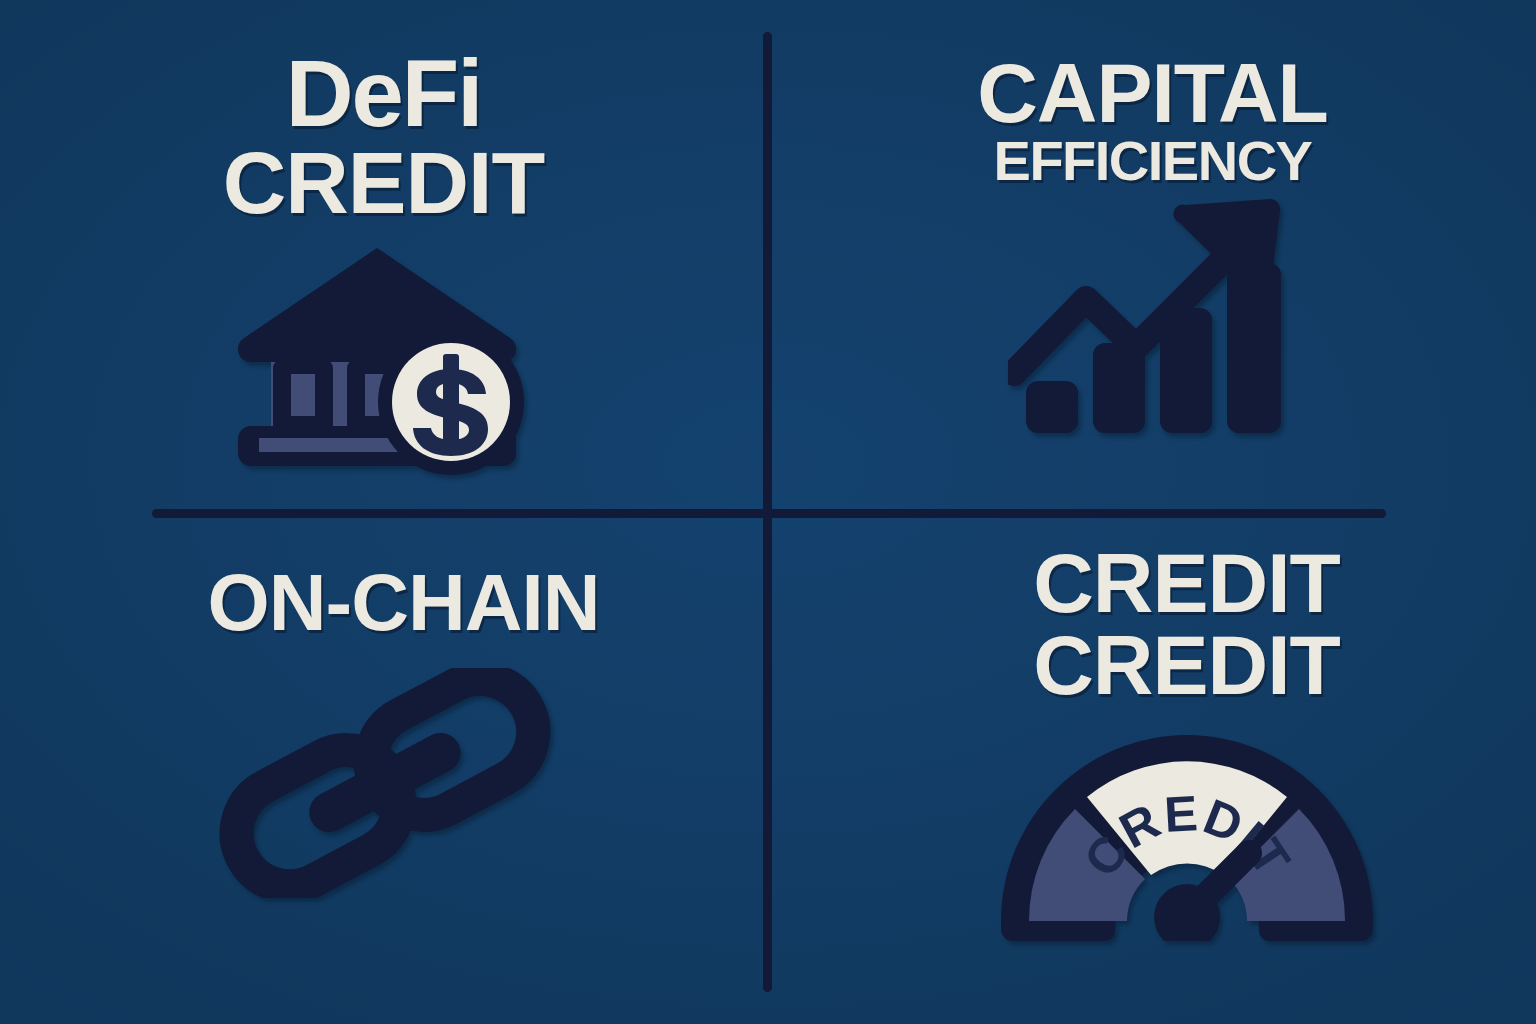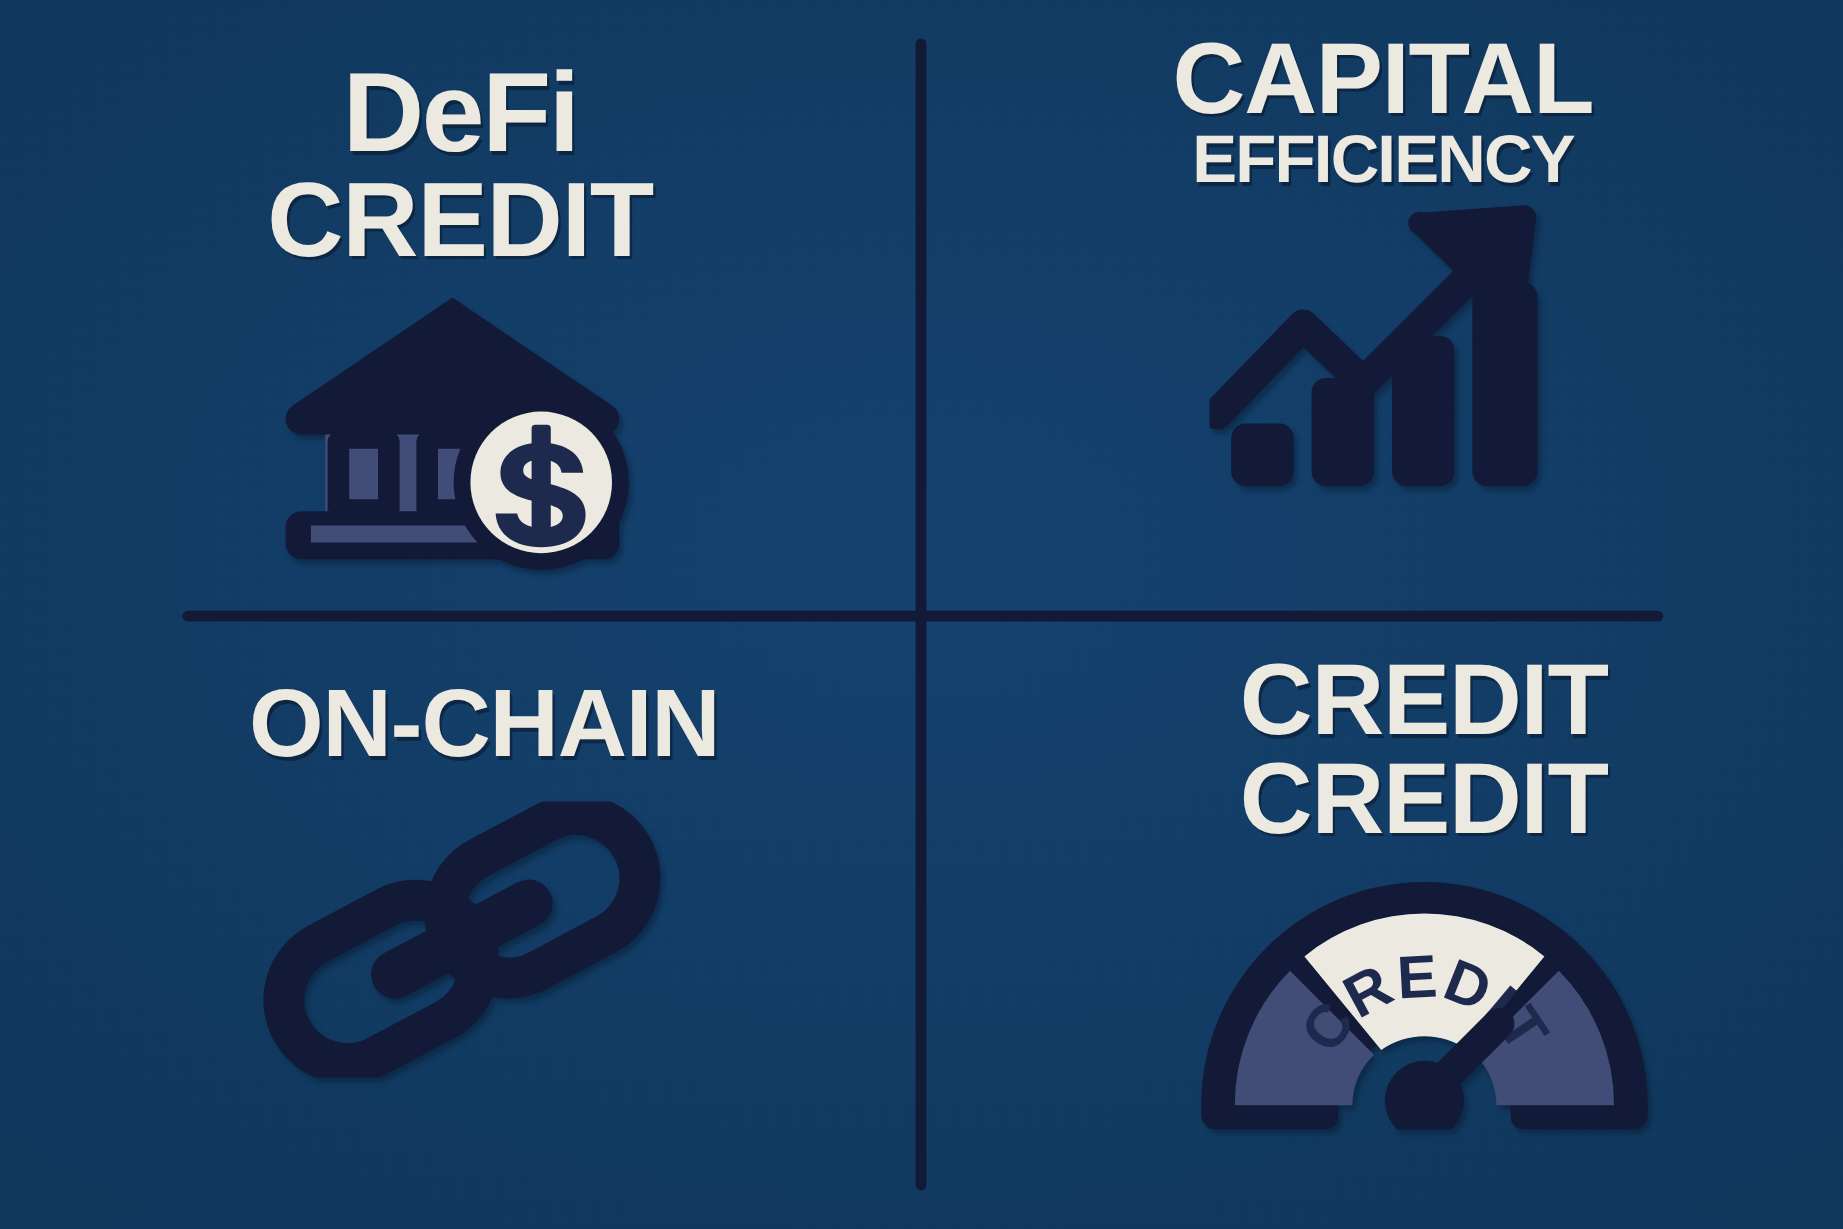--- a/index.html
+++ b/index.html
@@ -63,21 +63,21 @@
     text-shadow: 2px 3px 0 rgba(7,22,42,.55);
     -webkit-font-smoothing:antialiased;
   }
   .t-line{ display:block; white-space:nowrap; }
 
   
   .q1 .title{ margin-top:48px; font-size:86px; }
   .q1 .t-line.big{ font-size:94px; letter-spacing:-2px; }
   .q1 .t-line.sub{ font-size:88px; letter-spacing:-1px; }
 
-  .q2 .title{ margin-top:24px; font-size:80px; }
+  .q2 .title{ margin-top:52px; font-size:80px; }
   .q2 .t-line.big{ font-size:84px; letter-spacing:-1px; }
   .q2 .t-line.sub{ font-size:56px; letter-spacing:-1.5px; }
 
   .q3 .title{ margin-top:52px; }
   .q3 .t-line.big{ font-size:80px; letter-spacing:-1px;margin-left:40px; }
 
   .q4 .title{ margin-top:30px; }
   .q4 .t-line.big{ font-size:84px; letter-spacing:-1px; }
   .q4 .t-line.sub{ font-size:84px; letter-spacing:-1px; }
 

